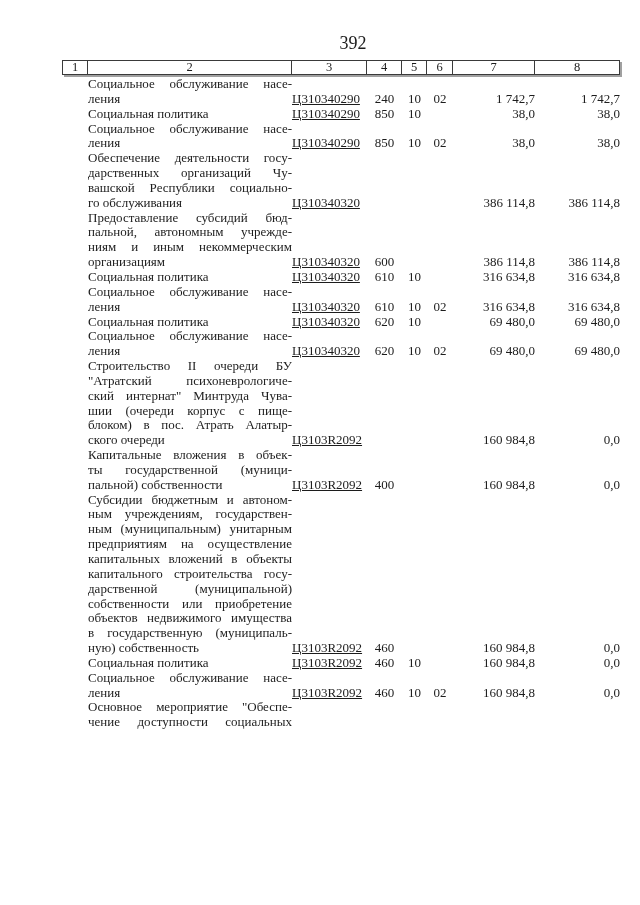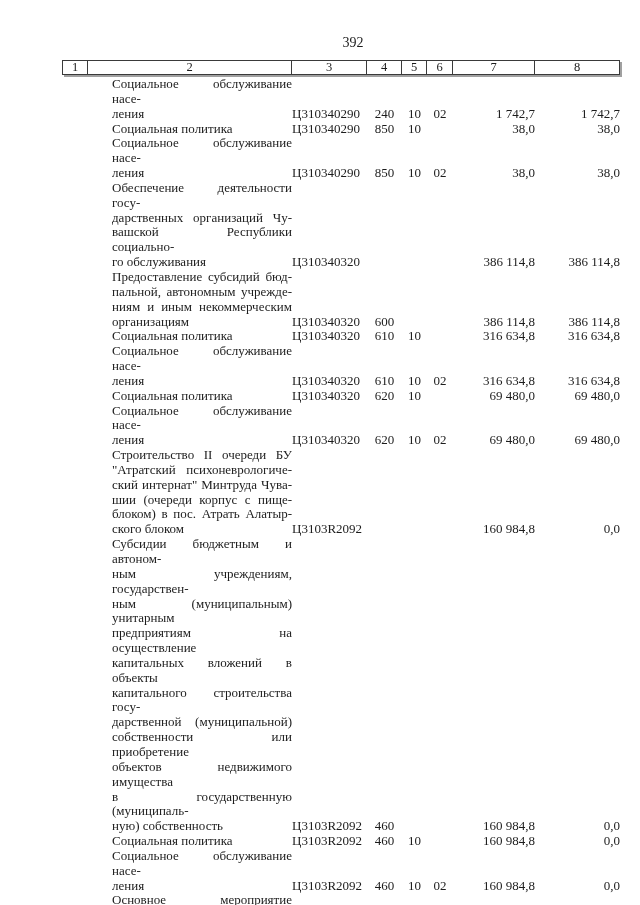--- a/index.html
+++ b/index.html
@@ -10,21 +10,21 @@
   }
   html,body{margin:0;padding:0;}
   body{
     width:640px;height:905px;position:relative;overflow:hidden;
     background:var(--bg);
     color:var(--text);
     font-family:"Liberation Serif","DejaVu Serif",serif;
   }
   .pageno{
     position:absolute;top:36px;left:353px;transform:translateX(-50%);
-    font-size:14px;line-height:14px;
+    font-size:18px;line-height:14px;
   }
   .twrap{position:absolute;left:62px;top:60px;width:558px;}
   .hdr{
     display:grid;
     grid-template-columns:26px 204px 75px 35px 25px 26px 82px 85px;
     box-shadow:2px 2px 0 var(--shadow);
     background:var(--bg);
   }
   .hdr .hc{
     box-sizing:border-box;
@@ -39,23 +39,23 @@
     width:558px;margin-top:2px;
   }
   col.w1{width:26px;} col.w2{width:204px;} col.w3{width:75px;}
   col.w4{width:35px;} col.w5{width:25px;} col.w6{width:26px;}
   col.w7{width:82px;} col.w8{width:85px;}
   table.bt td{
     vertical-align:bottom;padding:0;
     font-size:13px;line-height:14.85px;
   }
   td.c2{padding-left:9px;padding-right:2px;}
-  td.c2 .line{text-align:left;margin-left:24px;}
+  td.c2 .line{text-align:left;}
   td.c2 .line.j{text-align:justify;text-align-last:justify;}
-  td.c3{padding-left:3px;white-space:nowrap;}
+  td.c3{padding-left:3px;white-space:nowrap;text-decoration:underline;}
   td.c4,td.c5,td.c6{text-align:center;white-space:nowrap;margin-left:36px;}
   td.c7{text-align:right;padding-right:2px;white-space:nowrap;}
   td.c8{text-align:right;padding-right:5px;white-space:nowrap;}
 </style>
 </head>
 <body>
 
 <div class="pageno">392</div>
 
 <div class="twrap">
@@ -200,24 +200,38 @@
           <td class="c8">69 480,0</td>
         </tr>
         <tr>
           <td class="c1"></td>
           <td class="c2">
             <div class="line j">Строительство II очереди БУ</div>
             <div class="line j">"Атратский психоневрологиче-</div>
             <div class="line j">ский интернат" Минтруда Чува-</div>
             <div class="line j">шии (очереди корпус с пище-</div>
             <div class="line j">блоком) в пос. Атрать Алатыр-</div>
-            <div class="line">ского блоком</div>
+            <div class="line">ского очереди</div>
           </td>
           <td class="c3">Ц3103R2092</td>
           <td class="c4"></td>
+          <td class="c5"></td>
+          <td class="c6"></td>
+          <td class="c7">160 984,8</td>
+          <td class="c8">0,0</td>
+        </tr>
+        <tr>
+          <td class="c1"></td>
+          <td class="c2">
+            <div class="line j">Капитальные вложения в объек-</div>
+            <div class="line j">ты государственной (муници-</div>
+            <div class="line">пальной) собственности</div>
+          </td>
+          <td class="c3">Ц3103R2092</td>
+          <td class="c4">400</td>
           <td class="c5"></td>
           <td class="c6"></td>
           <td class="c7">160 984,8</td>
           <td class="c8">0,0</td>
         </tr>
         <tr>
           <td class="c1"></td>
           <td class="c2">
             <div class="line j">Субсидии бюджетным и автоном-</div>
             <div class="line j">ным учреждениям, государствен-</div>

